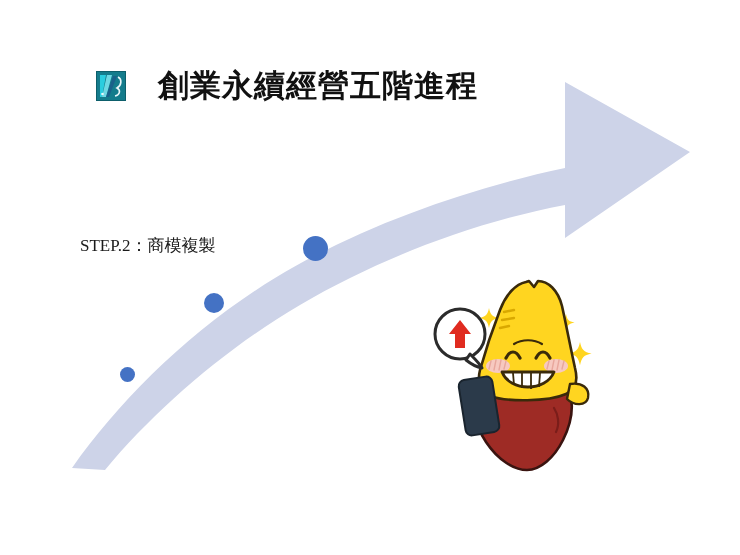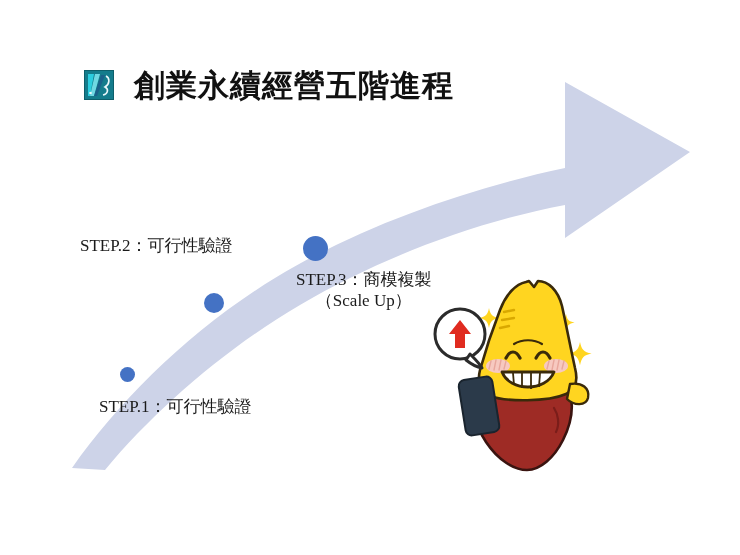--- a/index.html
+++ b/index.html
@@ -14,25 +14,25 @@
     position: relative;
     width: 740px;
     height: 555px;
     background: #ffffff;
     overflow: hidden;
   }
 
   
   .title-row {
     position: absolute;
-    left: 84px;
+    left: 96px;
     top: 70px;
     display: flex;
-    align-items: flex-start;
-    gap: 20px;
+    align-items: flex-end;
+    gap: 32px;
   }
   .title-icon {
     width: 30px;
     height: 30px;
     flex: 0 0 auto;
     display: block;
   }
   .title-text {
     font-family: "DejaVu Sans", "Liberation Sans", sans-serif;
     font-size: 31px;
@@ -117,31 +117,26 @@
       <circle cx="6.5" cy="23" r="1.3" fill="#EAF7FA"></circle>
     </svg>
     <div class="title-text">創業永續經營五階進程</div>
   </div>
 
   <div class="dot s1" style="background: rgb(68, 114, 196);"></div>
   <div class="dot s2" style="background: rgb(68, 114, 196);"></div>
   <div class="dot s3" style="background: rgb(68, 114, 196);"></div>
 
   <div class="step-label label-1">
-    <span class="ln">STEP.1：可行性驗證</span>
   </div>
 
   <div class="step-label label-2">
-    <span class="ln">STEP.2：可行性驗證</span>
+    <span class="ln">STEP.2：商模複製</span>
   </div>
 
-  <div class="step-label label-3">
-    <span class="ln">STEP.3：商模複製</span>
-    <span class="ln">（Scale Up）</span>
-  </div>
 
   <svg class="mascot" viewBox="0 0 190 205">
 
     <g>
       <path d="M59 36 C60.5 43, 62 44.5, 69 46 C62 47.5, 60.5 49, 59 56 C57.5 49, 56 47.5, 49 46 C56 44.5, 57.5 43, 59 36 Z" fill="#FFD520"></path>
       <path d="M136 42 C137.3 48, 138.6 49.3, 144.6 50.6 C138.6 51.9, 137.3 53.2, 136 59.2 C134.7 53.2, 133.4 51.9, 127.4 50.6 C133.4 49.3, 134.7 48, 136 42 Z" fill="#FFD520"></path>
       <path d="M150 70 C151.8 78, 153.6 79.8, 161.6 81.6 C153.6 83.4, 151.8 85.2, 150 93.2 C148.2 85.2, 146.4 83.4, 138.4 81.6 C146.4 79.8, 148.2 78, 150 70 Z" fill="#FFD520"></path>
     </g>
 
     <path d="M48 118

